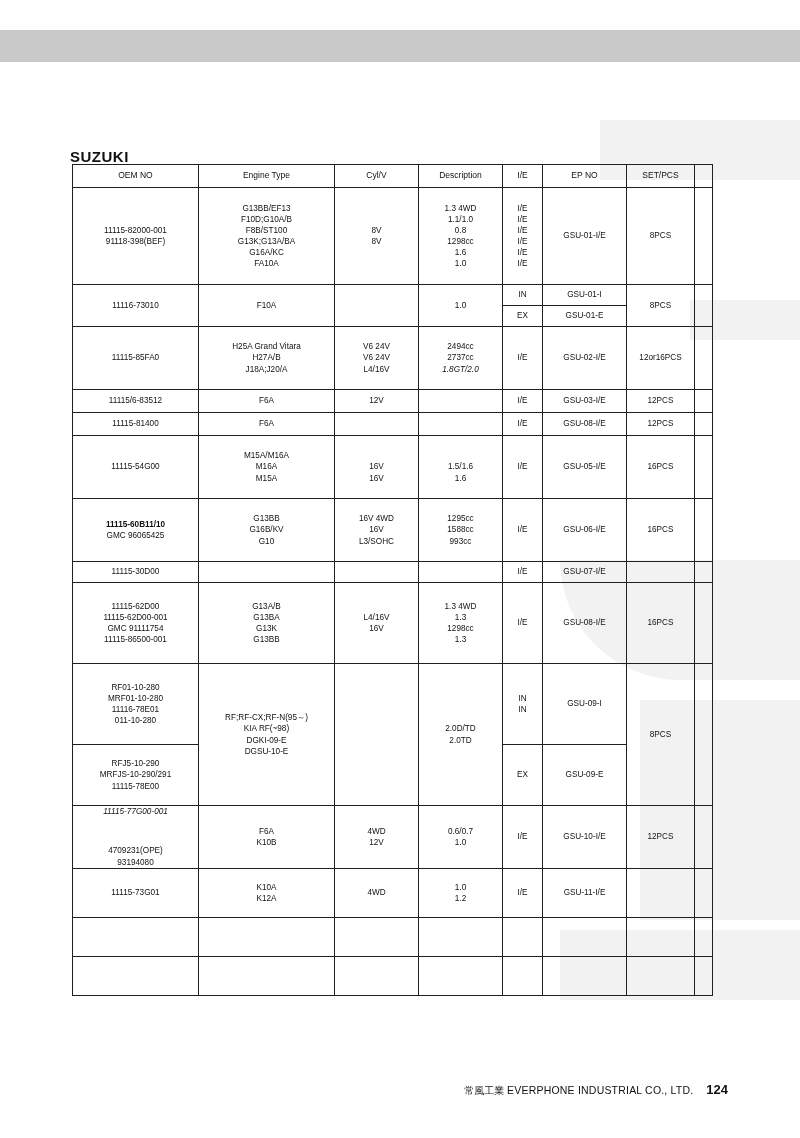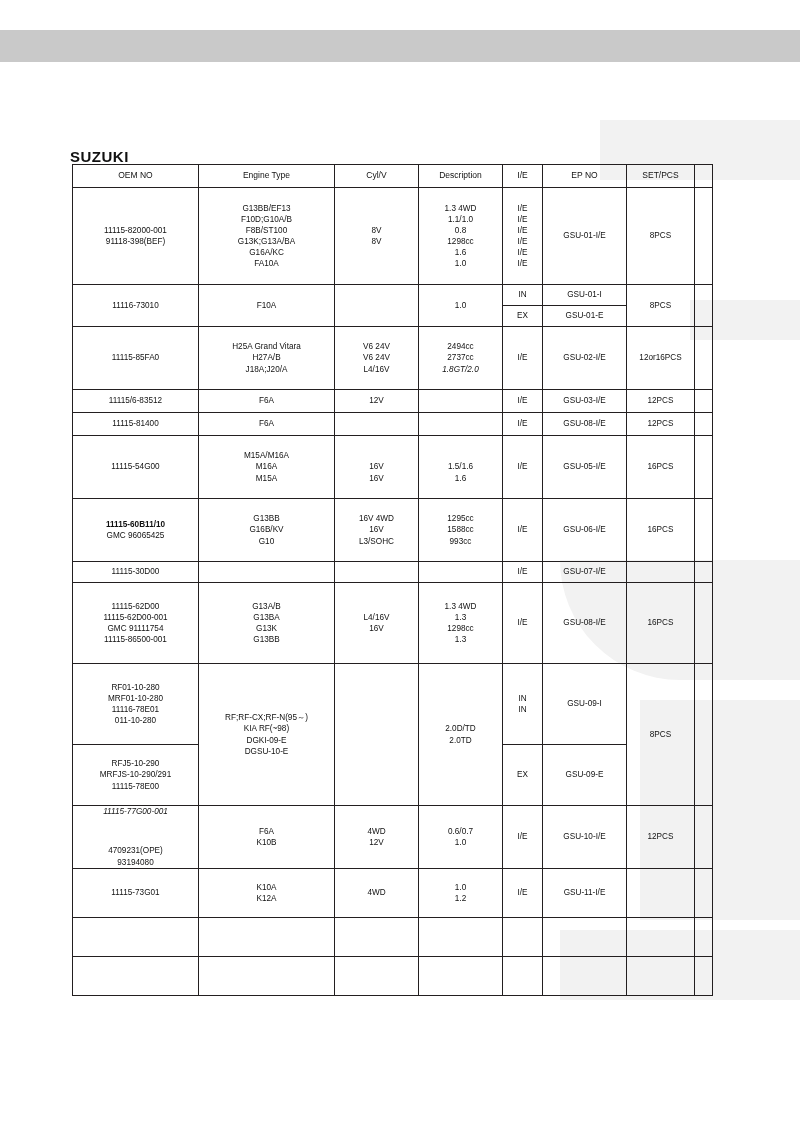--- a/index.html
+++ b/index.html
@@ -432,14 +432,21 @@
           <td></td>
           <td></td>
           <td></td>
           <td></td>
           <td></td>
           <td></td>
         </tr>
       </tbody>
     </table>
 
+    <div class="footer">
+      <div class="footer-inner">
+        <span class="footer-cn">常風工業</span>
+        <span class="footer-en">EVERPHONE INDUSTRIAL CO., LTD.</span>
+        <span class="page-num">124</span>
+      </div>
+    </div>
   </div>
 </div>
 
 </body></html>

